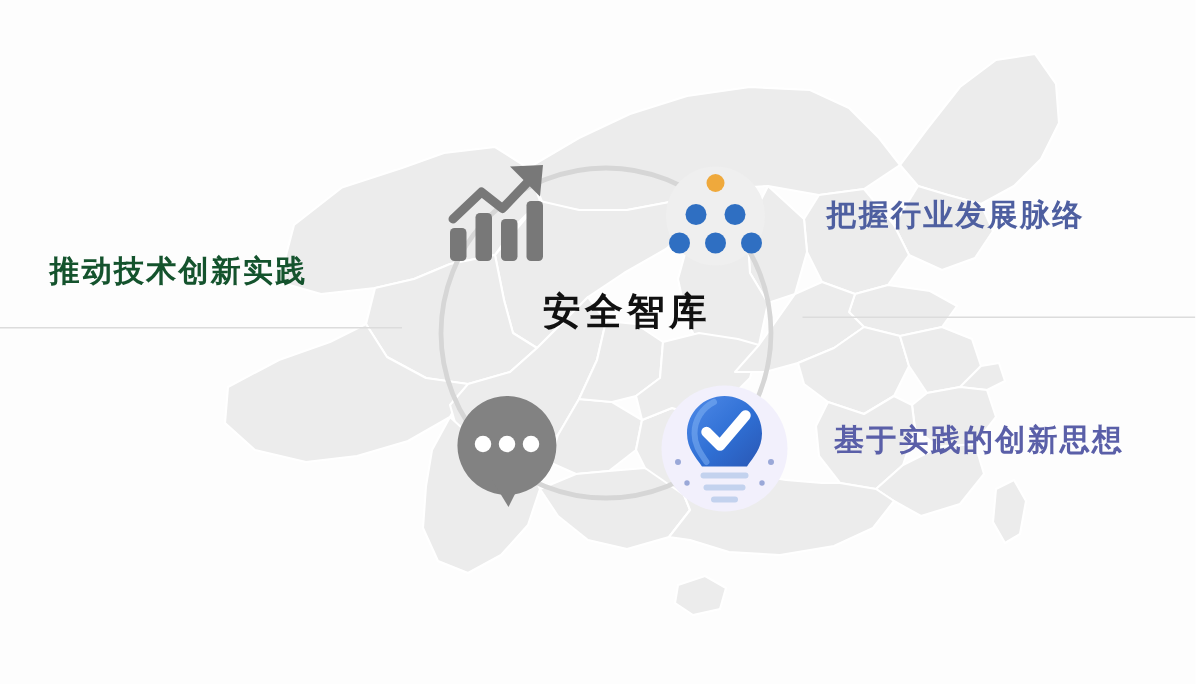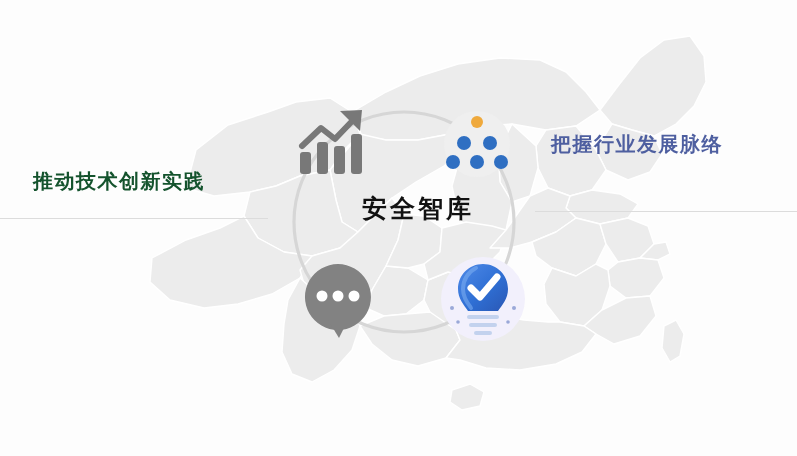--- a/index.html
+++ b/index.html
@@ -222,18 +222,19 @@
       <g stroke="#c3d2ee" stroke-width="4" stroke-linecap="round">
         <line x1="29" y1="61" x2="57" y2="61"></line>
         <line x1="31" y1="69" x2="55" y2="69"></line>
         <line x1="36" y1="77" x2="50" y2="77"></line>
       </g>
     </svg>
   </div>
 
   <div class="label label-tl">推动技术创新实践</div>
   <div class="label label-tr">把握行业发展脉络</div>
+  <div class="label label-br">基于实践的创新思想</div>
 
   <div class="center-title">
     <span class="line">安全智库</span>
   </div>
 
 </div>
 
 </body></html>

